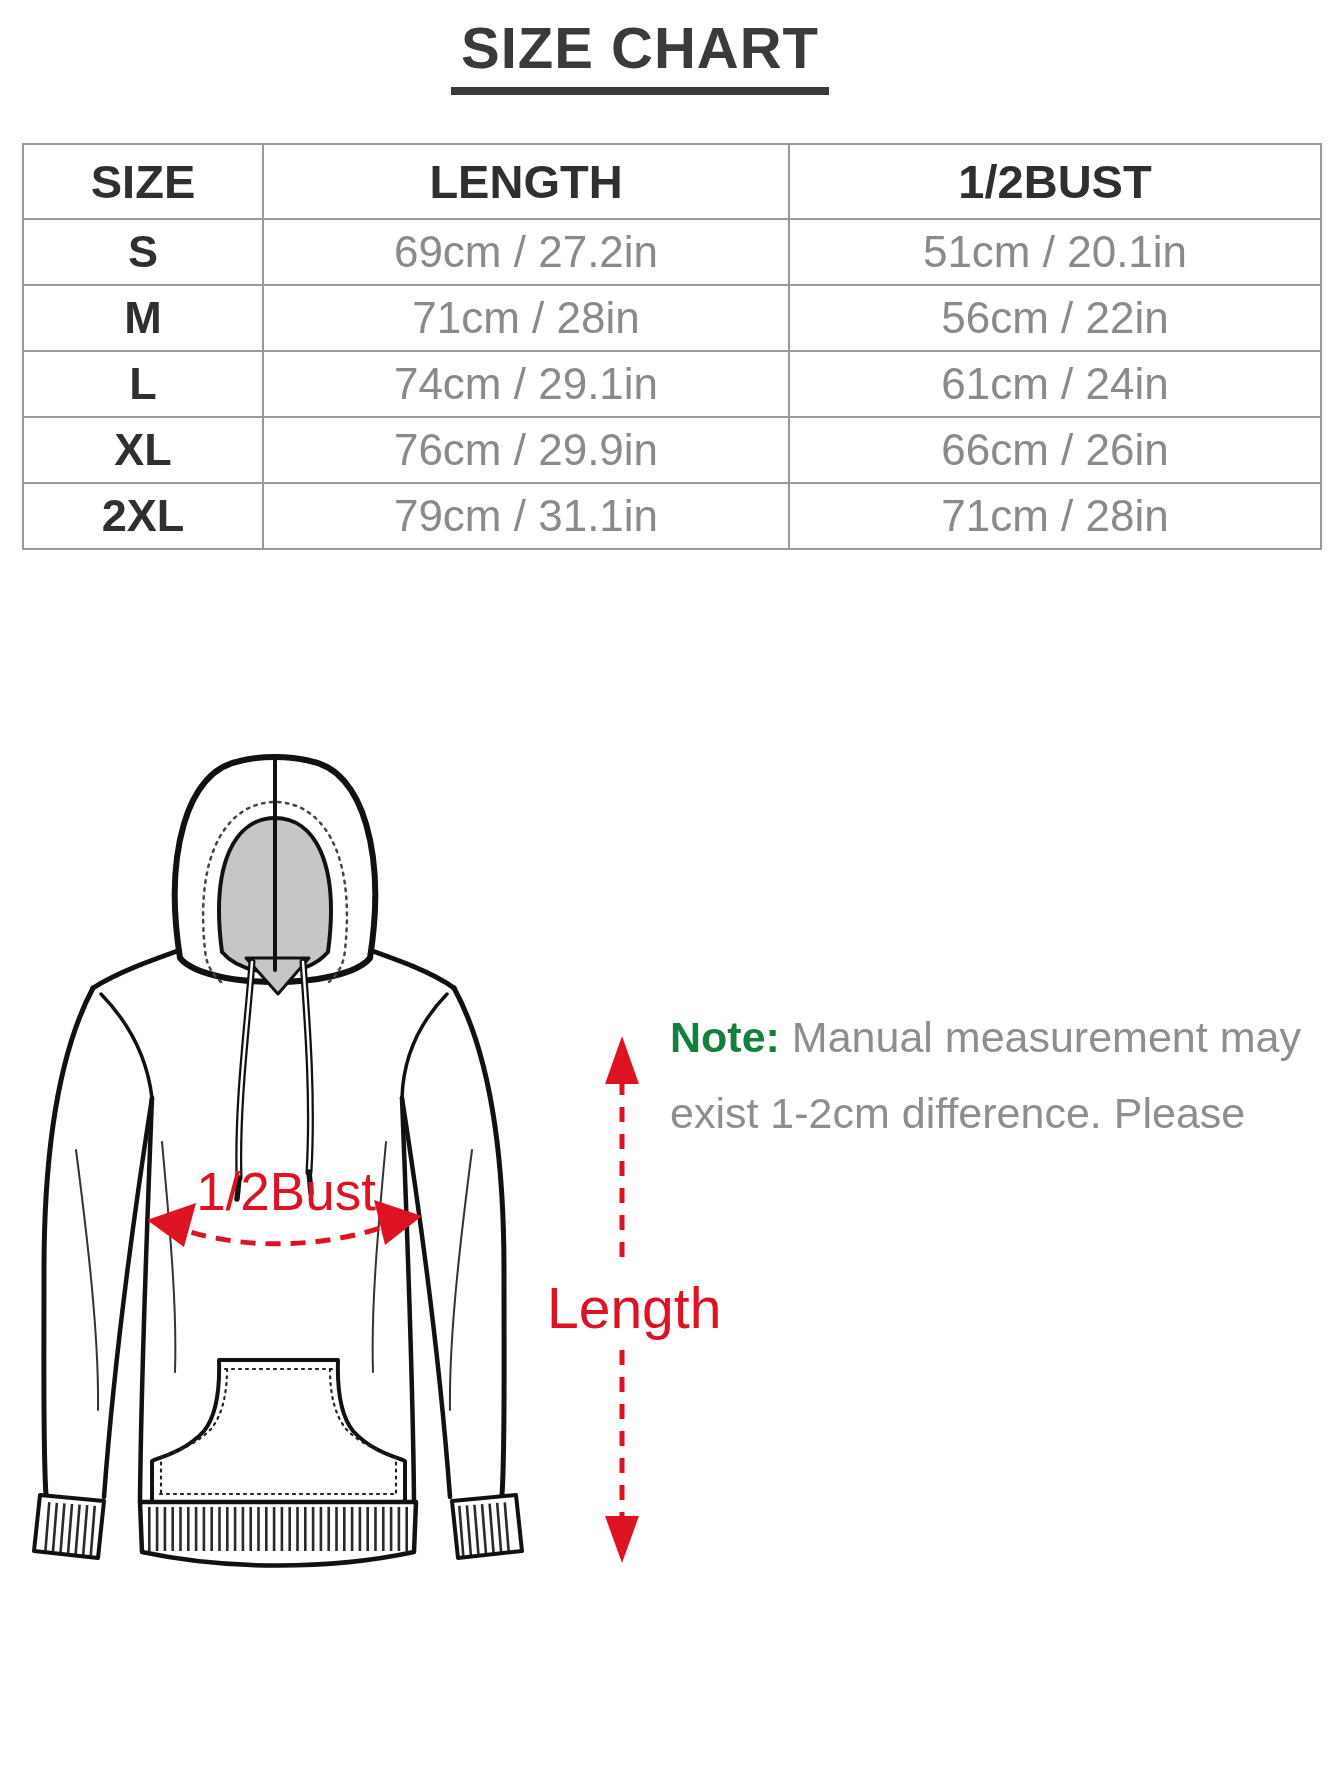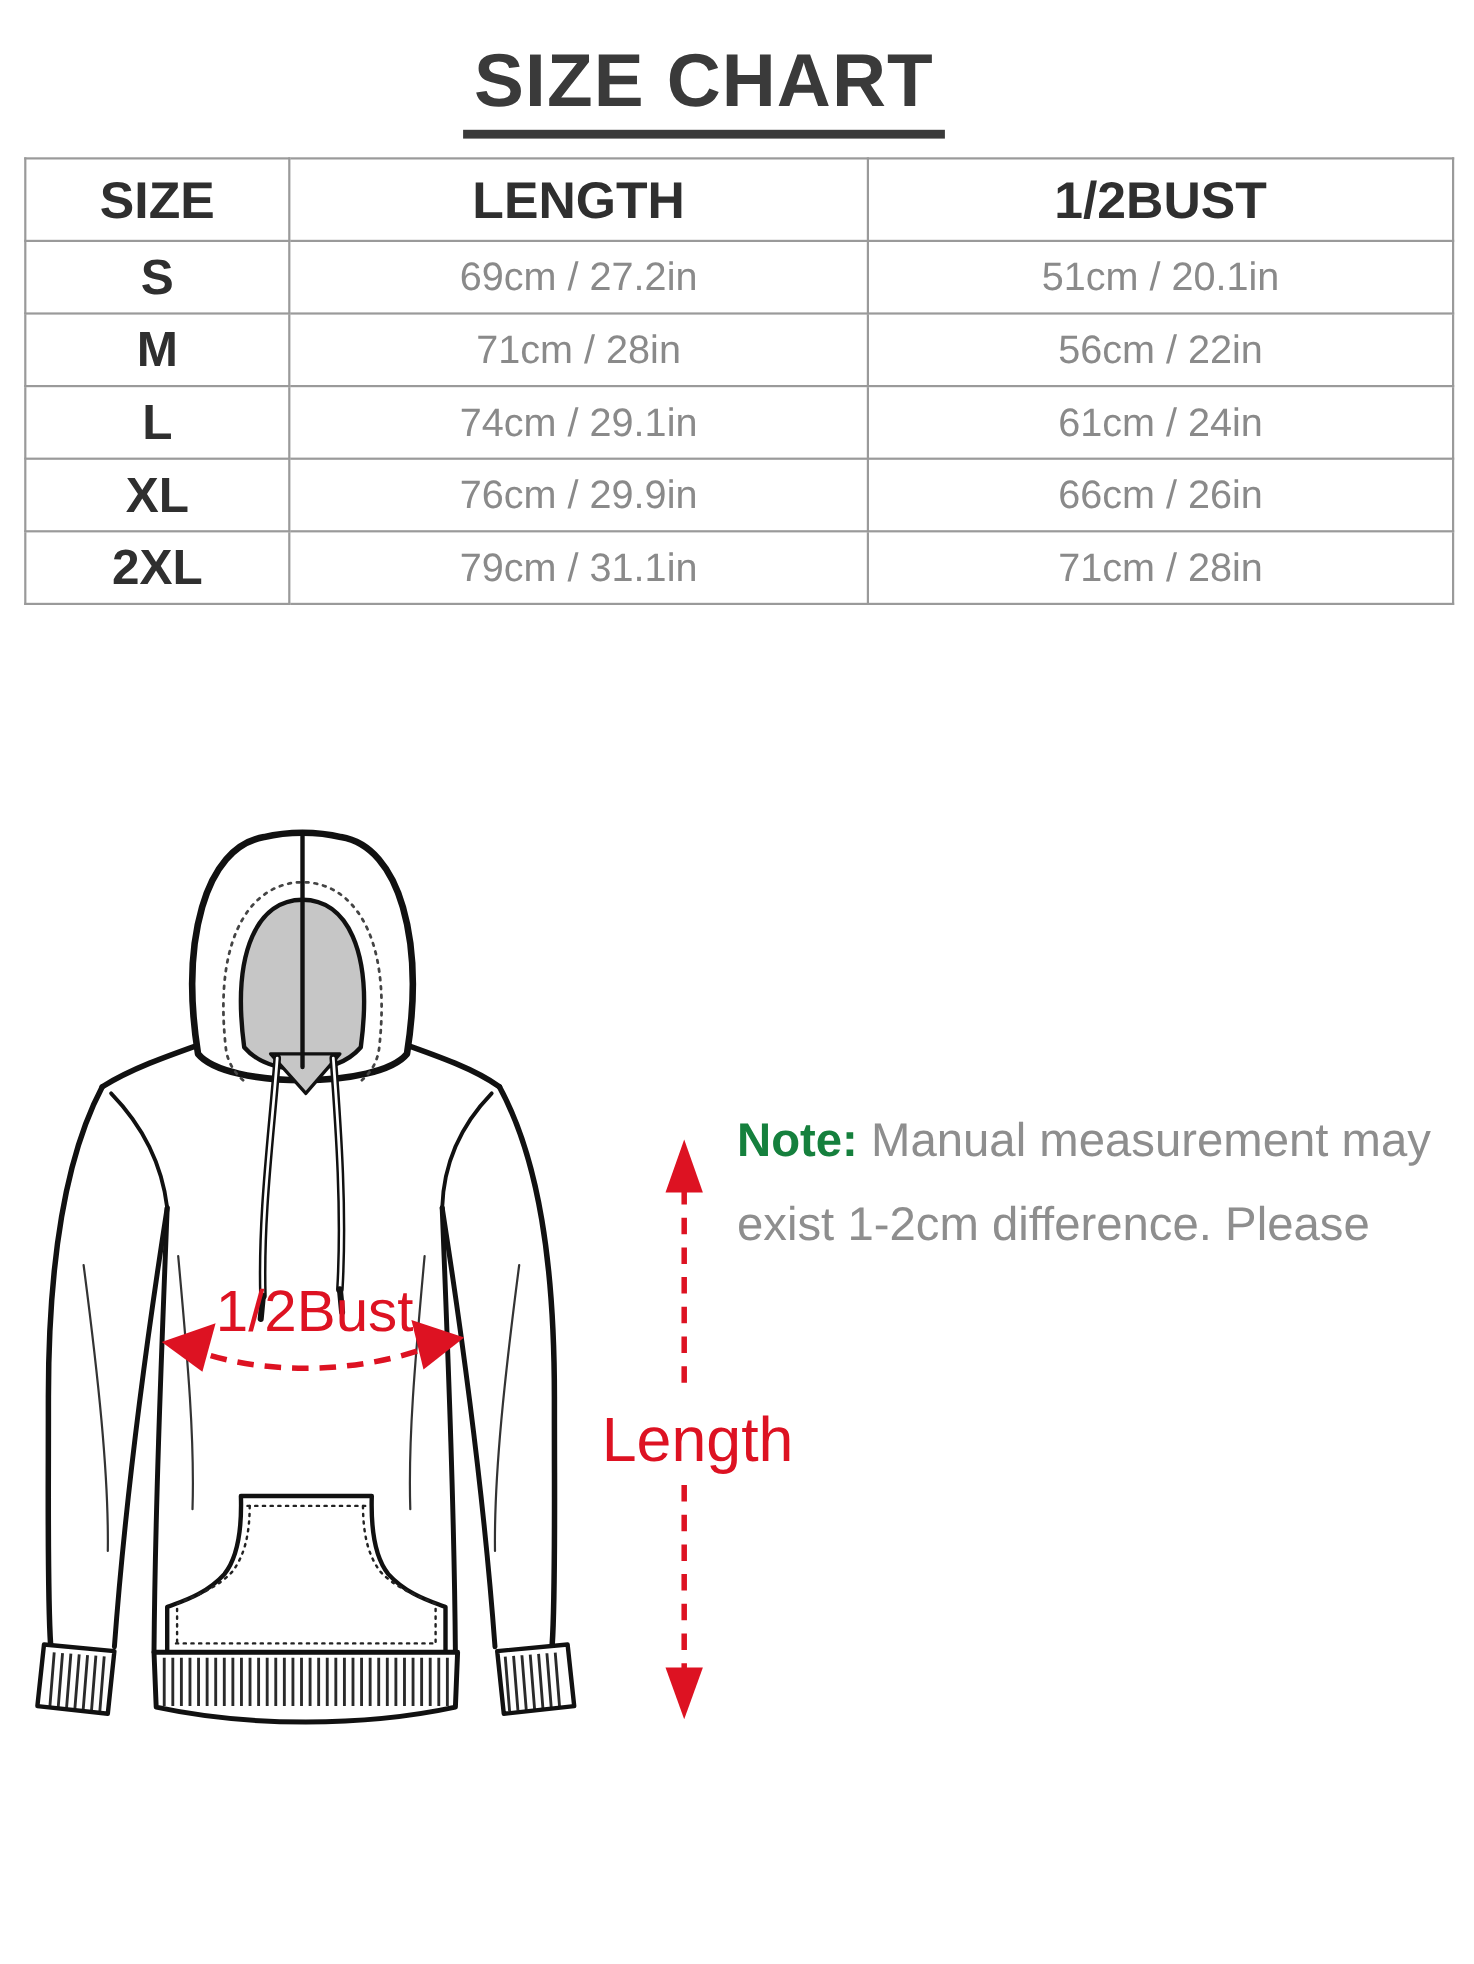--- a/index.html
+++ b/index.html
@@ -1,32 +1,32 @@
 <!DOCTYPE html>
 <html><head>
 <meta charset="utf-8">
 <style>
   html,body{margin:0;padding:0;background:#ffffff;}
   .canvas{position:relative;width:1340px;height:1785px;background:#ffffff;
           font-family:"Liberation Sans",sans-serif;overflow:hidden;}
 
   
   .title-wrap{position:absolute;top:14px;left:0;width:1280px;text-align:center;}
-  .title{display:inline-block;font-size:68px;font-weight:700;color:#3a3a3a;
-         letter-spacing:1px;border-bottom:8px solid #3a3a3a;padding:0 10px 6px;margin-top:20px;}
+  .title{display:inline-block;font-size:58px;font-weight:700;color:#3a3a3a;
+         letter-spacing:1px;border-bottom:8px solid #3a3a3a;padding:0 10px 6px;}
 
   
   table.size-chart{position:absolute;left:22px;top:143px;width:1298px;
                    border-collapse:collapse;table-layout:fixed;}
   .size-chart th,.size-chart td{border:2px solid #9a9a9a;text-align:center;
                    vertical-align:middle;padding:0;background:#ffffff;}
   .size-chart th{height:73px;font-size:47px;font-weight:700;color:#2f2f2f;}
   .size-chart td{height:64px;}
   .size-chart td.size-cell{font-size:45px;font-weight:700;color:#2f2f2f;}
-  .size-chart td.value-cell{font-size:36px;font-weight:400;color:#8a8a8a;}
+  .size-chart td.value-cell{font-size:44px;font-weight:400;color:#8a8a8a;}
 
   
   .note{position:absolute;left:670px;top:956px;width:665px;
         font-size:43px;line-height:76px;color:#8e8e8e;}
   .note strong{color:#15803d;font-weight:700;}
 
   
   .diagram-svg{position:absolute;left:0;top:650px;}
 </style>
 </head>

